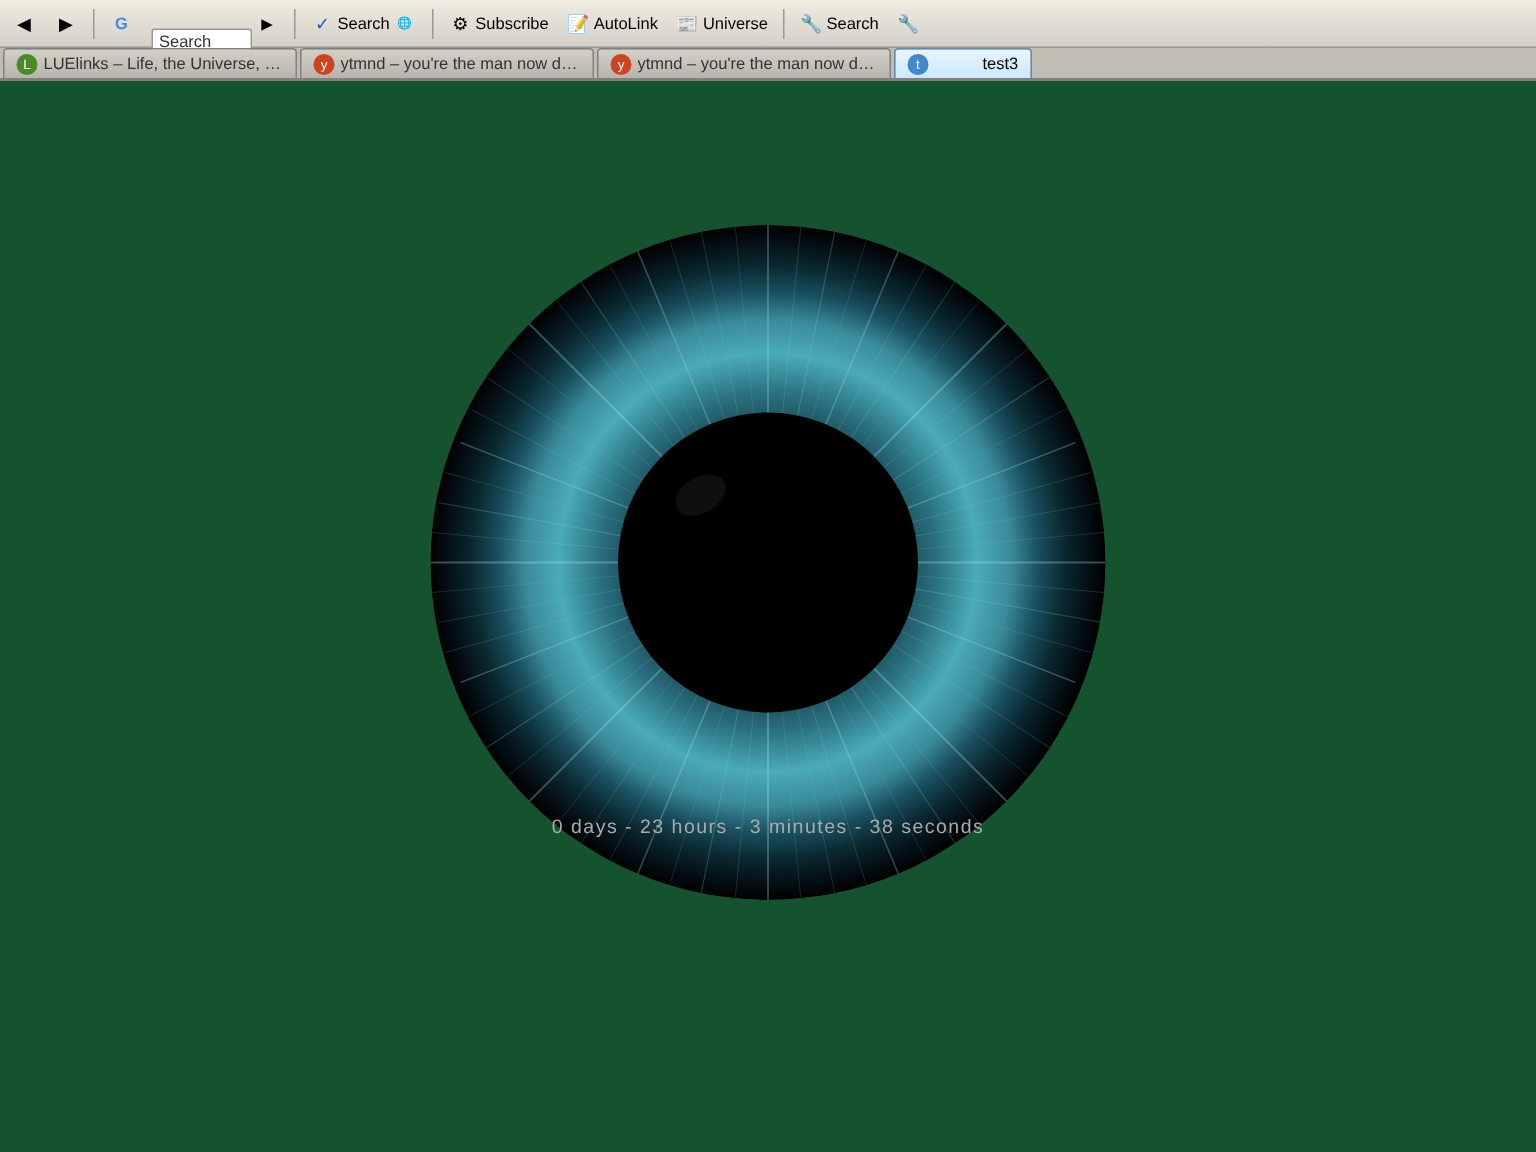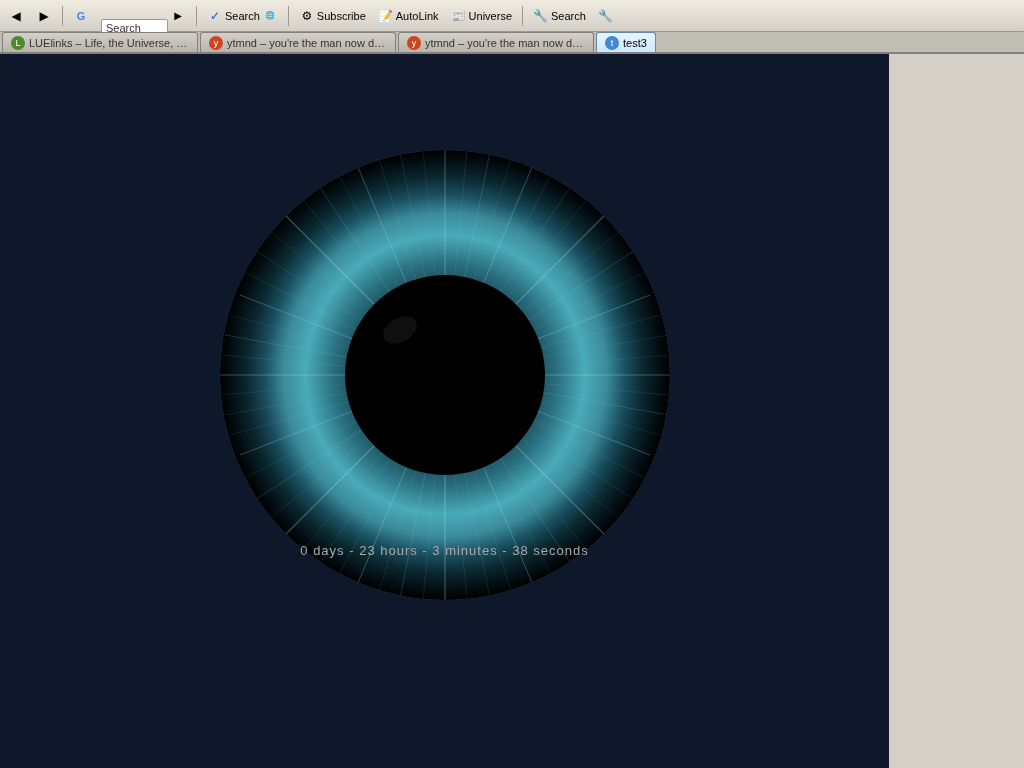--- a/index.html
+++ b/index.html
@@ -76,23 +76,23 @@
     }
     .tab-icon {
       width: 14px;
       height: 14px;
       border-radius: 50%;
       flex-shrink: 0;
     }
 
     
     .main-content {
-      width: 889px;
+      width: 1024px;
       height: calc(768px - 54px);
-      background: #0f172a;
+      background: #14532d;
       position: relative;
       display: flex;
       align-items: center;
       justify-content: center;
     }
 
     
     .eye-container {
       position: absolute;
       top: 50%;
@@ -233,21 +233,21 @@
   <div class="tab inactive">
     <span class="tab-icon" style="background:#cc4422; font-size:9px; display:flex; align-items:center; justify-content:center; color:white; border-radius:50%;">y</span>
     <span style="max-width:160px; overflow:hidden; text-overflow:ellipsis; font-size:11px;">ytmnd – you're the man now dog!</span>
   </div>
   <div class="tab inactive">
     <span class="tab-icon" style="background:#cc4422; font-size:9px; display:flex; align-items:center; justify-content:center; color:white; border-radius:50%;">y</span>
     <span style="max-width:160px; overflow:hidden; text-overflow:ellipsis; font-size:11px;">ytmnd – you're the man now dog!</span>
   </div>
   <div class="tab active">
     <span class="tab-icon" style="background:#4488cc; font-size:9px; display:flex; align-items:center; justify-content:center; color:white; border-radius:50%;">t</span>
-    <span style="font-size:11px;">test3</span>
+    <span style="font-size:11px;margin-left:32px;">test3</span>
   </div>
 </div>
 
 <div class="main-content">
 
   <div class="eye-container">
     <div class="iris">
       <svg viewBox="0 0 450 450" xmlns="http://www.w3.org/2000/svg">
         <defs>
           <radialGradient id="irisGrad" cx="50%" cy="50%" r="50%">

